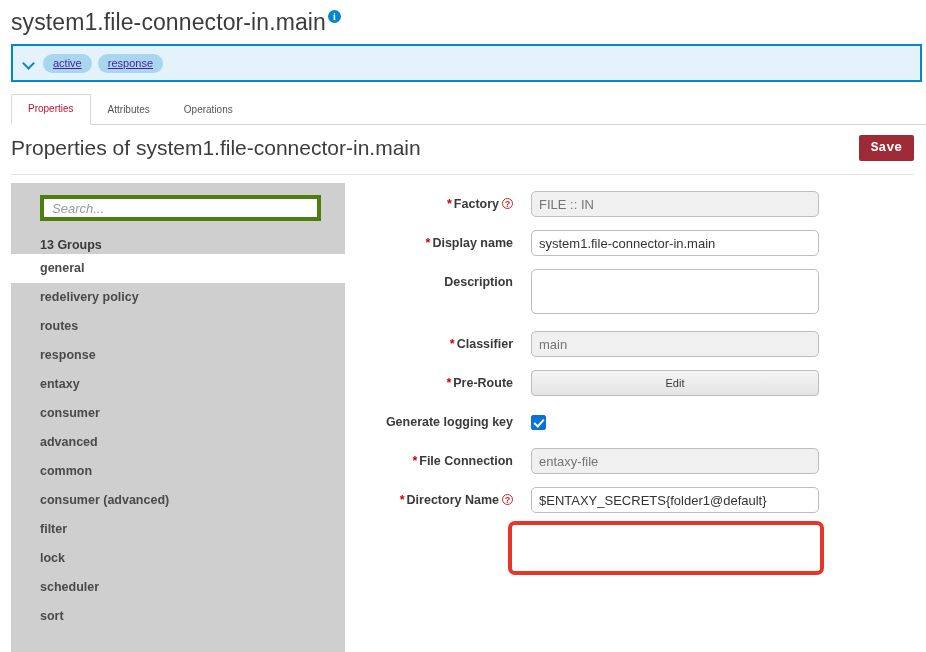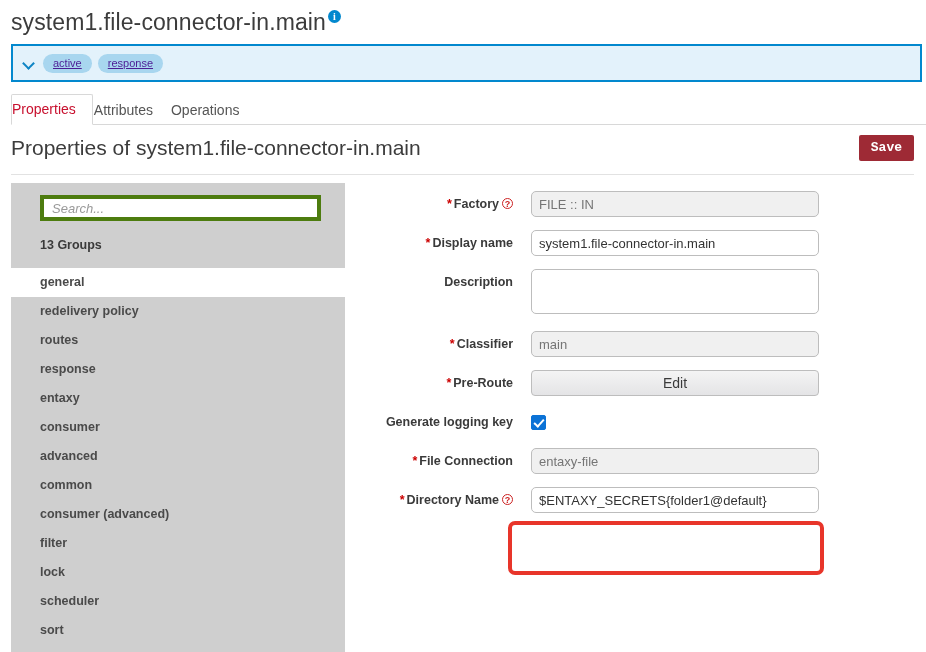--- a/index.html
+++ b/index.html
@@ -93,22 +93,22 @@
   .tabs {
     margin: 13px 0 0 11px;
     display: flex;
     align-items: flex-end;
     border-bottom: 1px solid #d8d8d8;
     width: 915px;
     box-sizing: border-box;
     height: 30px;
   }
   .tab {
-    font-size: 14px;
-    padding: 5px 16px 6px 0;
+    font-size: 10px;
+    padding: 5px 16px 6px 16px;
     color: #555555;
     cursor: pointer;
     border: 1px solid transparent;
     border-bottom: none;
     background: transparent;
     line-height: 18px;
     position: relative;
     top: 1px;
   }
   .tab.active {
@@ -183,21 +183,21 @@
     color: #9a9a9a;
     font-style: italic;
   }
   .group-count {
     font-size: 12.5px;
     font-weight: bold;
     color: #3a3a3a;
     padding: 17px 0 0 29px;
   }
   .group-list {
-    margin-top: 16px;
+    margin-top: 2px;
   }
   .group-item {
     font-size: 12.5px;
     font-weight: bold;
     color: #4a4a4a;
     padding: 6px 0 6px 29px;
     line-height: 17px;
     cursor: pointer;
     background: transparent;
   }
@@ -281,21 +281,21 @@
     padding-top: 4px;
     line-height: 16px;
   }
   .edit-button {
     width: 288px;
     height: 26px;
     box-sizing: border-box;
     border: 1px solid #bdbdbd;
     border-radius: 4px;
     background: linear-gradient(#f4f4f4, #e4e4e6);
-    font-size: 14px;
+    font-size: 11px;
     font-family: "Liberation Sans", sans-serif;
     color: #3a3a3a;
     cursor: pointer;
   }
   .chk {
     width: 15px;
     height: 15px;
     box-sizing: border-box;
     border-radius: 2px;
     position: relative;

